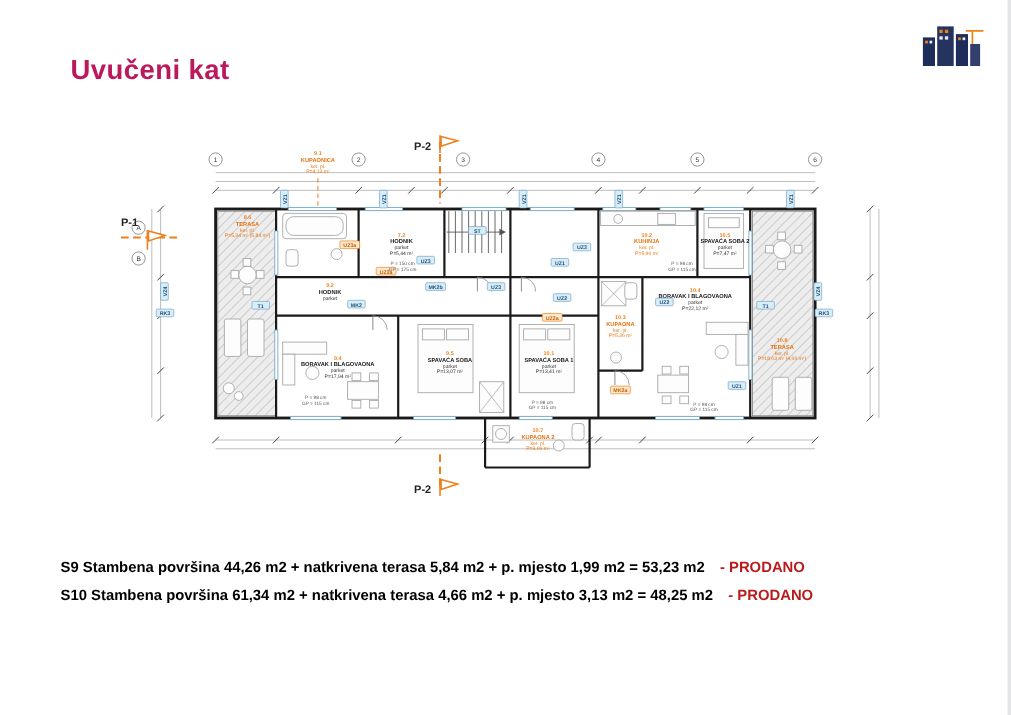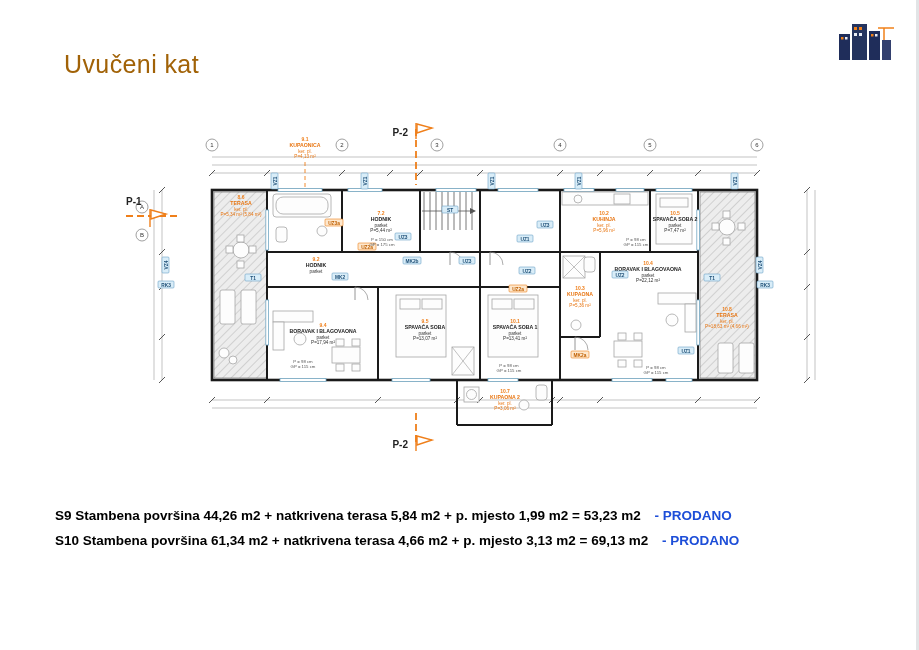--- a/index.html
+++ b/index.html
@@ -1,28 +1,28 @@
 <!DOCTYPE html>
 <html><head>
 <meta charset="utf-8">
 <style>
   html,body{margin:0;padding:0;background:#fff;}
   .page{position:relative;width:919px;height:650px;background:#ffffff;overflow:hidden;
         font-family:"Liberation Sans",sans-serif;}
   .edge{position:absolute;right:0;top:0;width:3px;height:650px;background:#e2e4e6;}
-  .title{position:absolute;left:64px;top:50px;margin:0;font-size:25px;font-weight:normal;
-         color:#a16207;letter-spacing:.4px;}
+  .title{position:absolute;left:64px;top:50px;margin:0;font-size:25px;font-weight:bold;
+         color:#be185d;letter-spacing:.4px;}
   .logo{position:absolute;left:836px;top:18px;width:62px;height:44px;}
-  .plan-wrap{position:absolute;left:120px;top:115px;width:710px;height:340px;}
+  .plan-wrap{position:absolute;left:104px;top:115px;width:710px;height:340px;}
   .plan-wrap svg{display:block;}
   svg text{font-family:"Liberation Sans",sans-serif;}
 
   .footer{position:absolute;left:55px;top:508px;font-size:13.5px;font-weight:bold;color:#000;}
   .footer .line{margin:0 0 10px 0;white-space:nowrap;}
-  .footer .sold{color:#1d4ed8;margin-left:10px;}
+  .footer .sold{color:#b91c1c;margin-left:10px;}
 
   
   .wallO{stroke:#1a1a1a;stroke-width:2.6;fill:none;}
   .wall{stroke:#1a1a1a;stroke-width:2;fill:none;}
   .dim line{stroke:#9a9a9a;stroke-width:.6;}
   .ticks line{stroke:#444;stroke-width:.9;}
   .win rect{fill:#ffffff;stroke:#74a8c4;stroke-width:.8;}
   .door path{stroke:#8a8a8a;stroke-width:.7;fill:none;}
   .door line{stroke:#8a8a8a;stroke-width:.9;}
   .furn rect,.furn circle{fill:#fdfdfd;stroke:#a6a6a6;stroke-width:.8;}
@@ -498,19 +498,19 @@
       </g>
     </svg>
   </div>
 
   <div class="footer">
     <p class="line">
       <span>S9 Stambena površina 44,26 m2 + natkrivena terasa 5,84 m2 + p. mjesto 1,99 m2 = 53,23 m2</span>
       <span class="sold">- PRODANO</span>
     </p>
     <p class="line">
-      <span>S10 Stambena površina 61,34 m2 + natkrivena terasa 4,66 m2 + p. mjesto 3,13 m2 = 69,13 m2</span>
+      <span>S10 Stambena površina 61,34 m2 + natkrivena terasa 4,66 m2 + p. mjesto 3,13 m2 = 48,25 m2</span>
       <span class="sold">- PRODANO</span>
     </p>
   </div>
 
   <div class="edge"></div>
 </div>
 
 </body></html>

